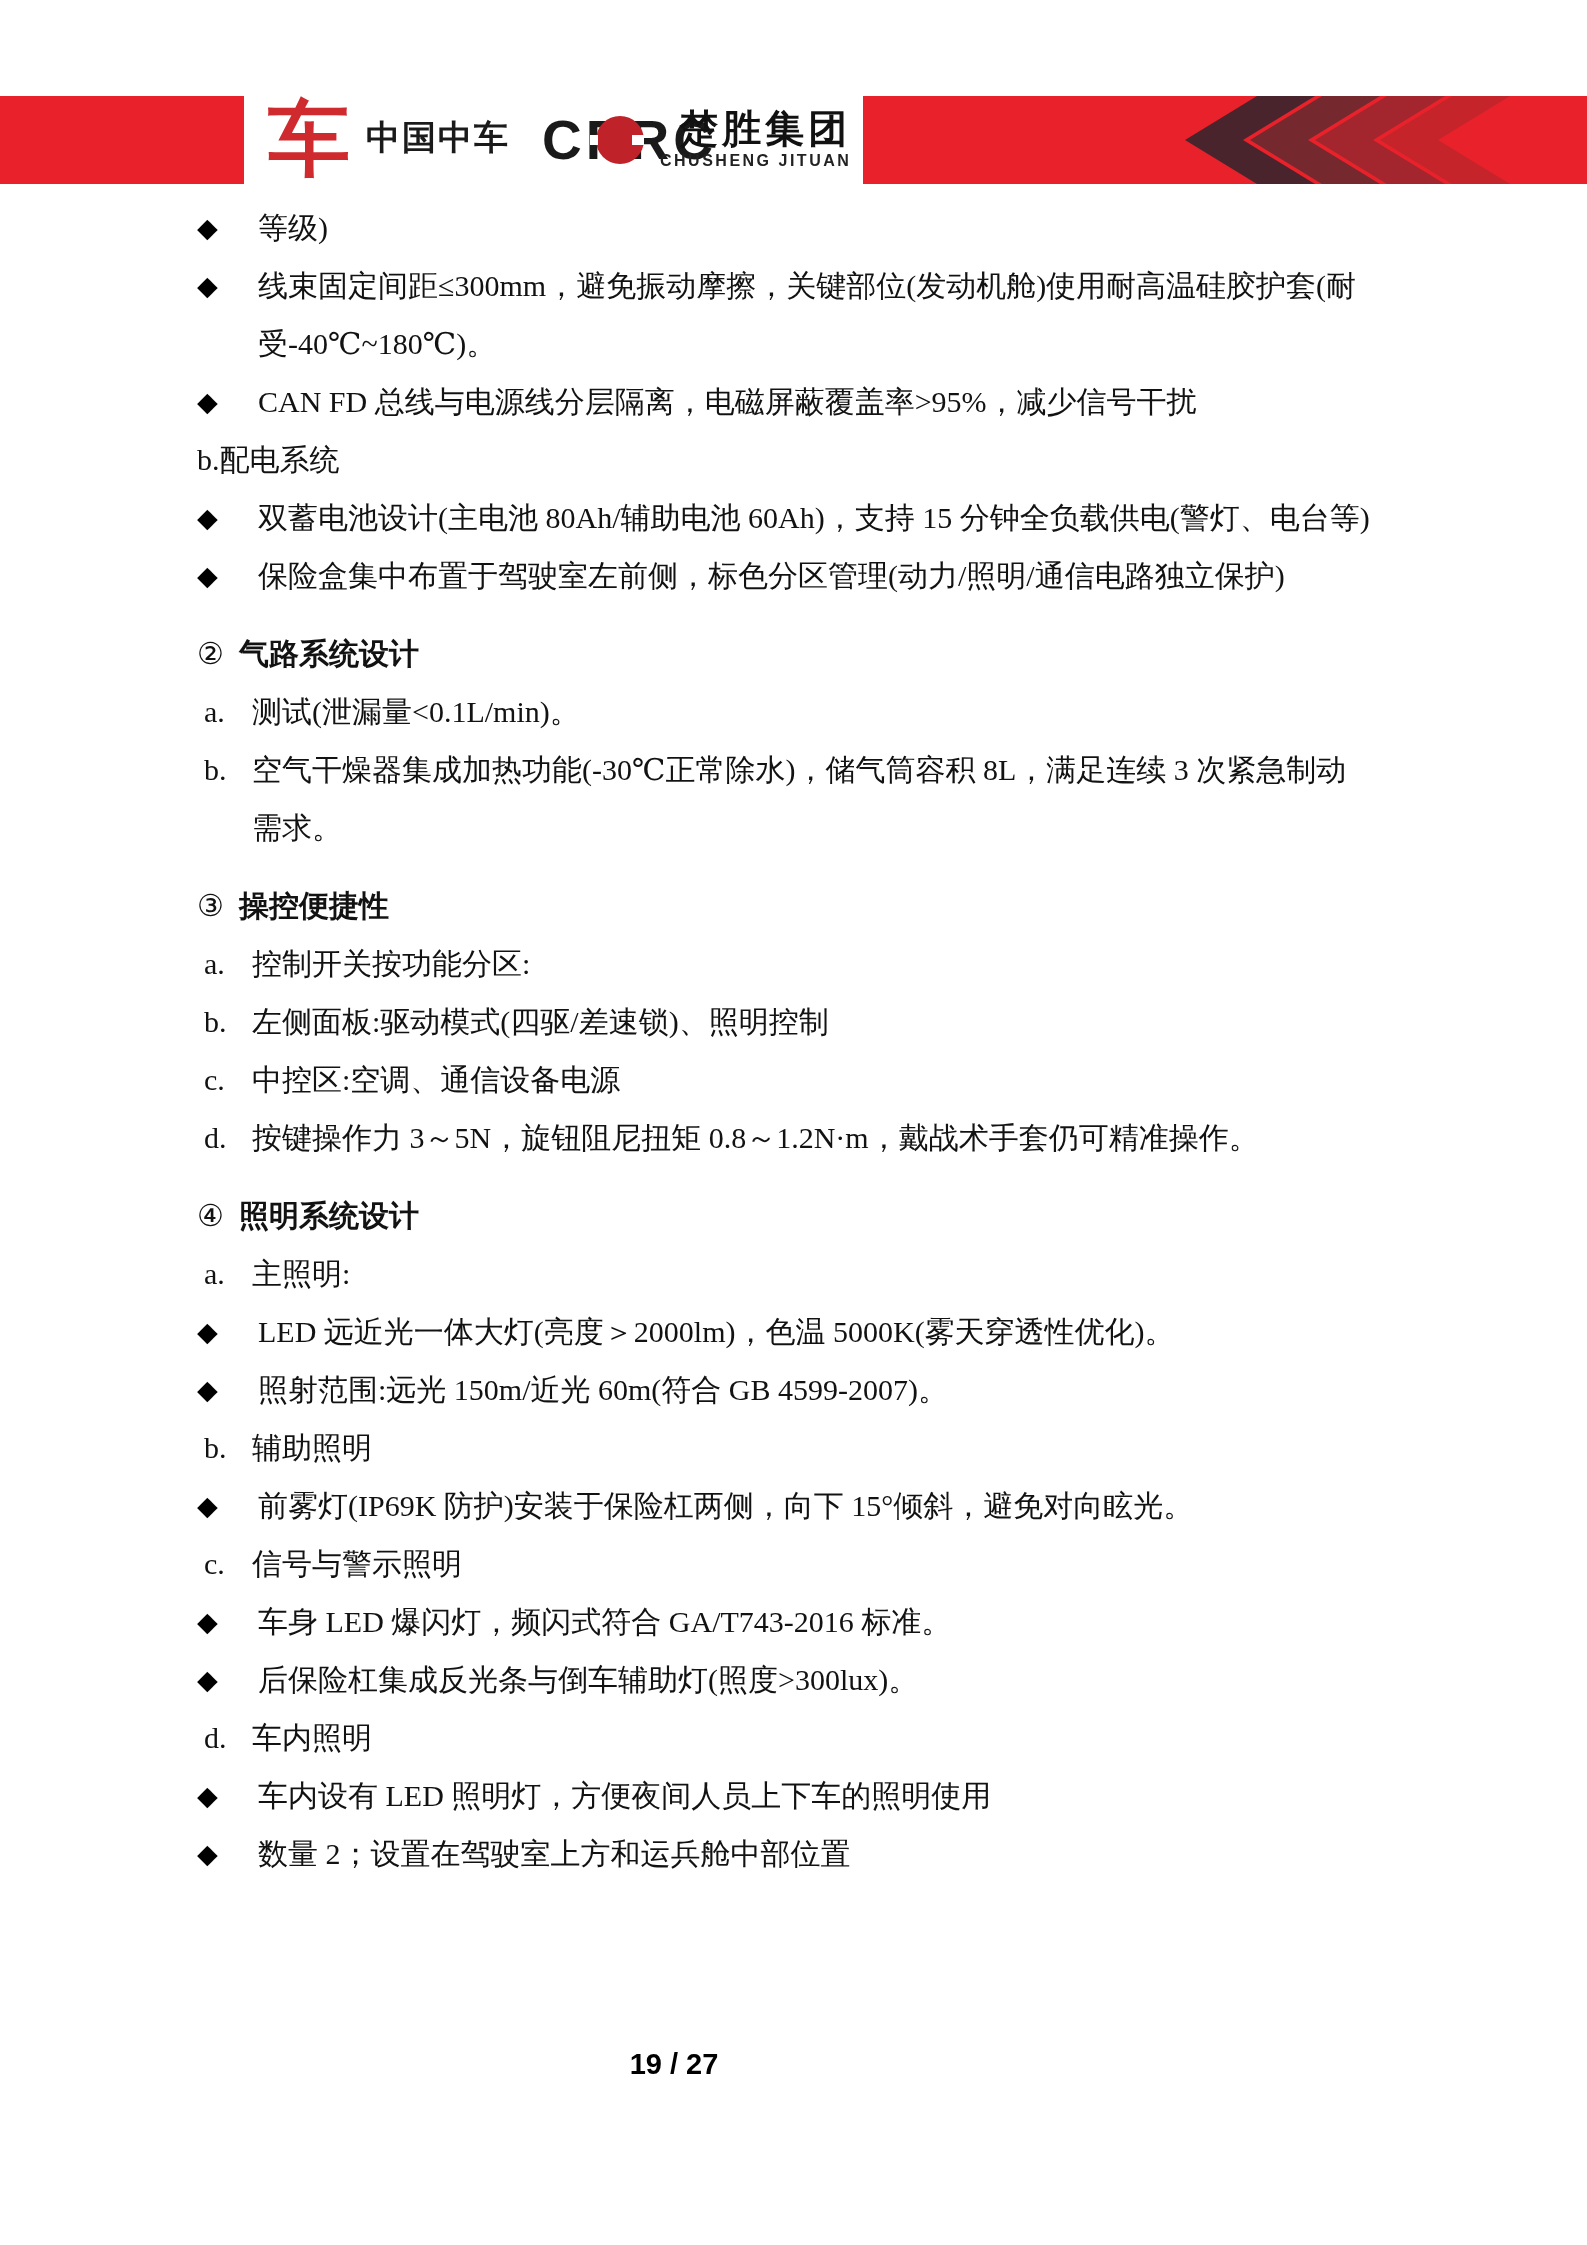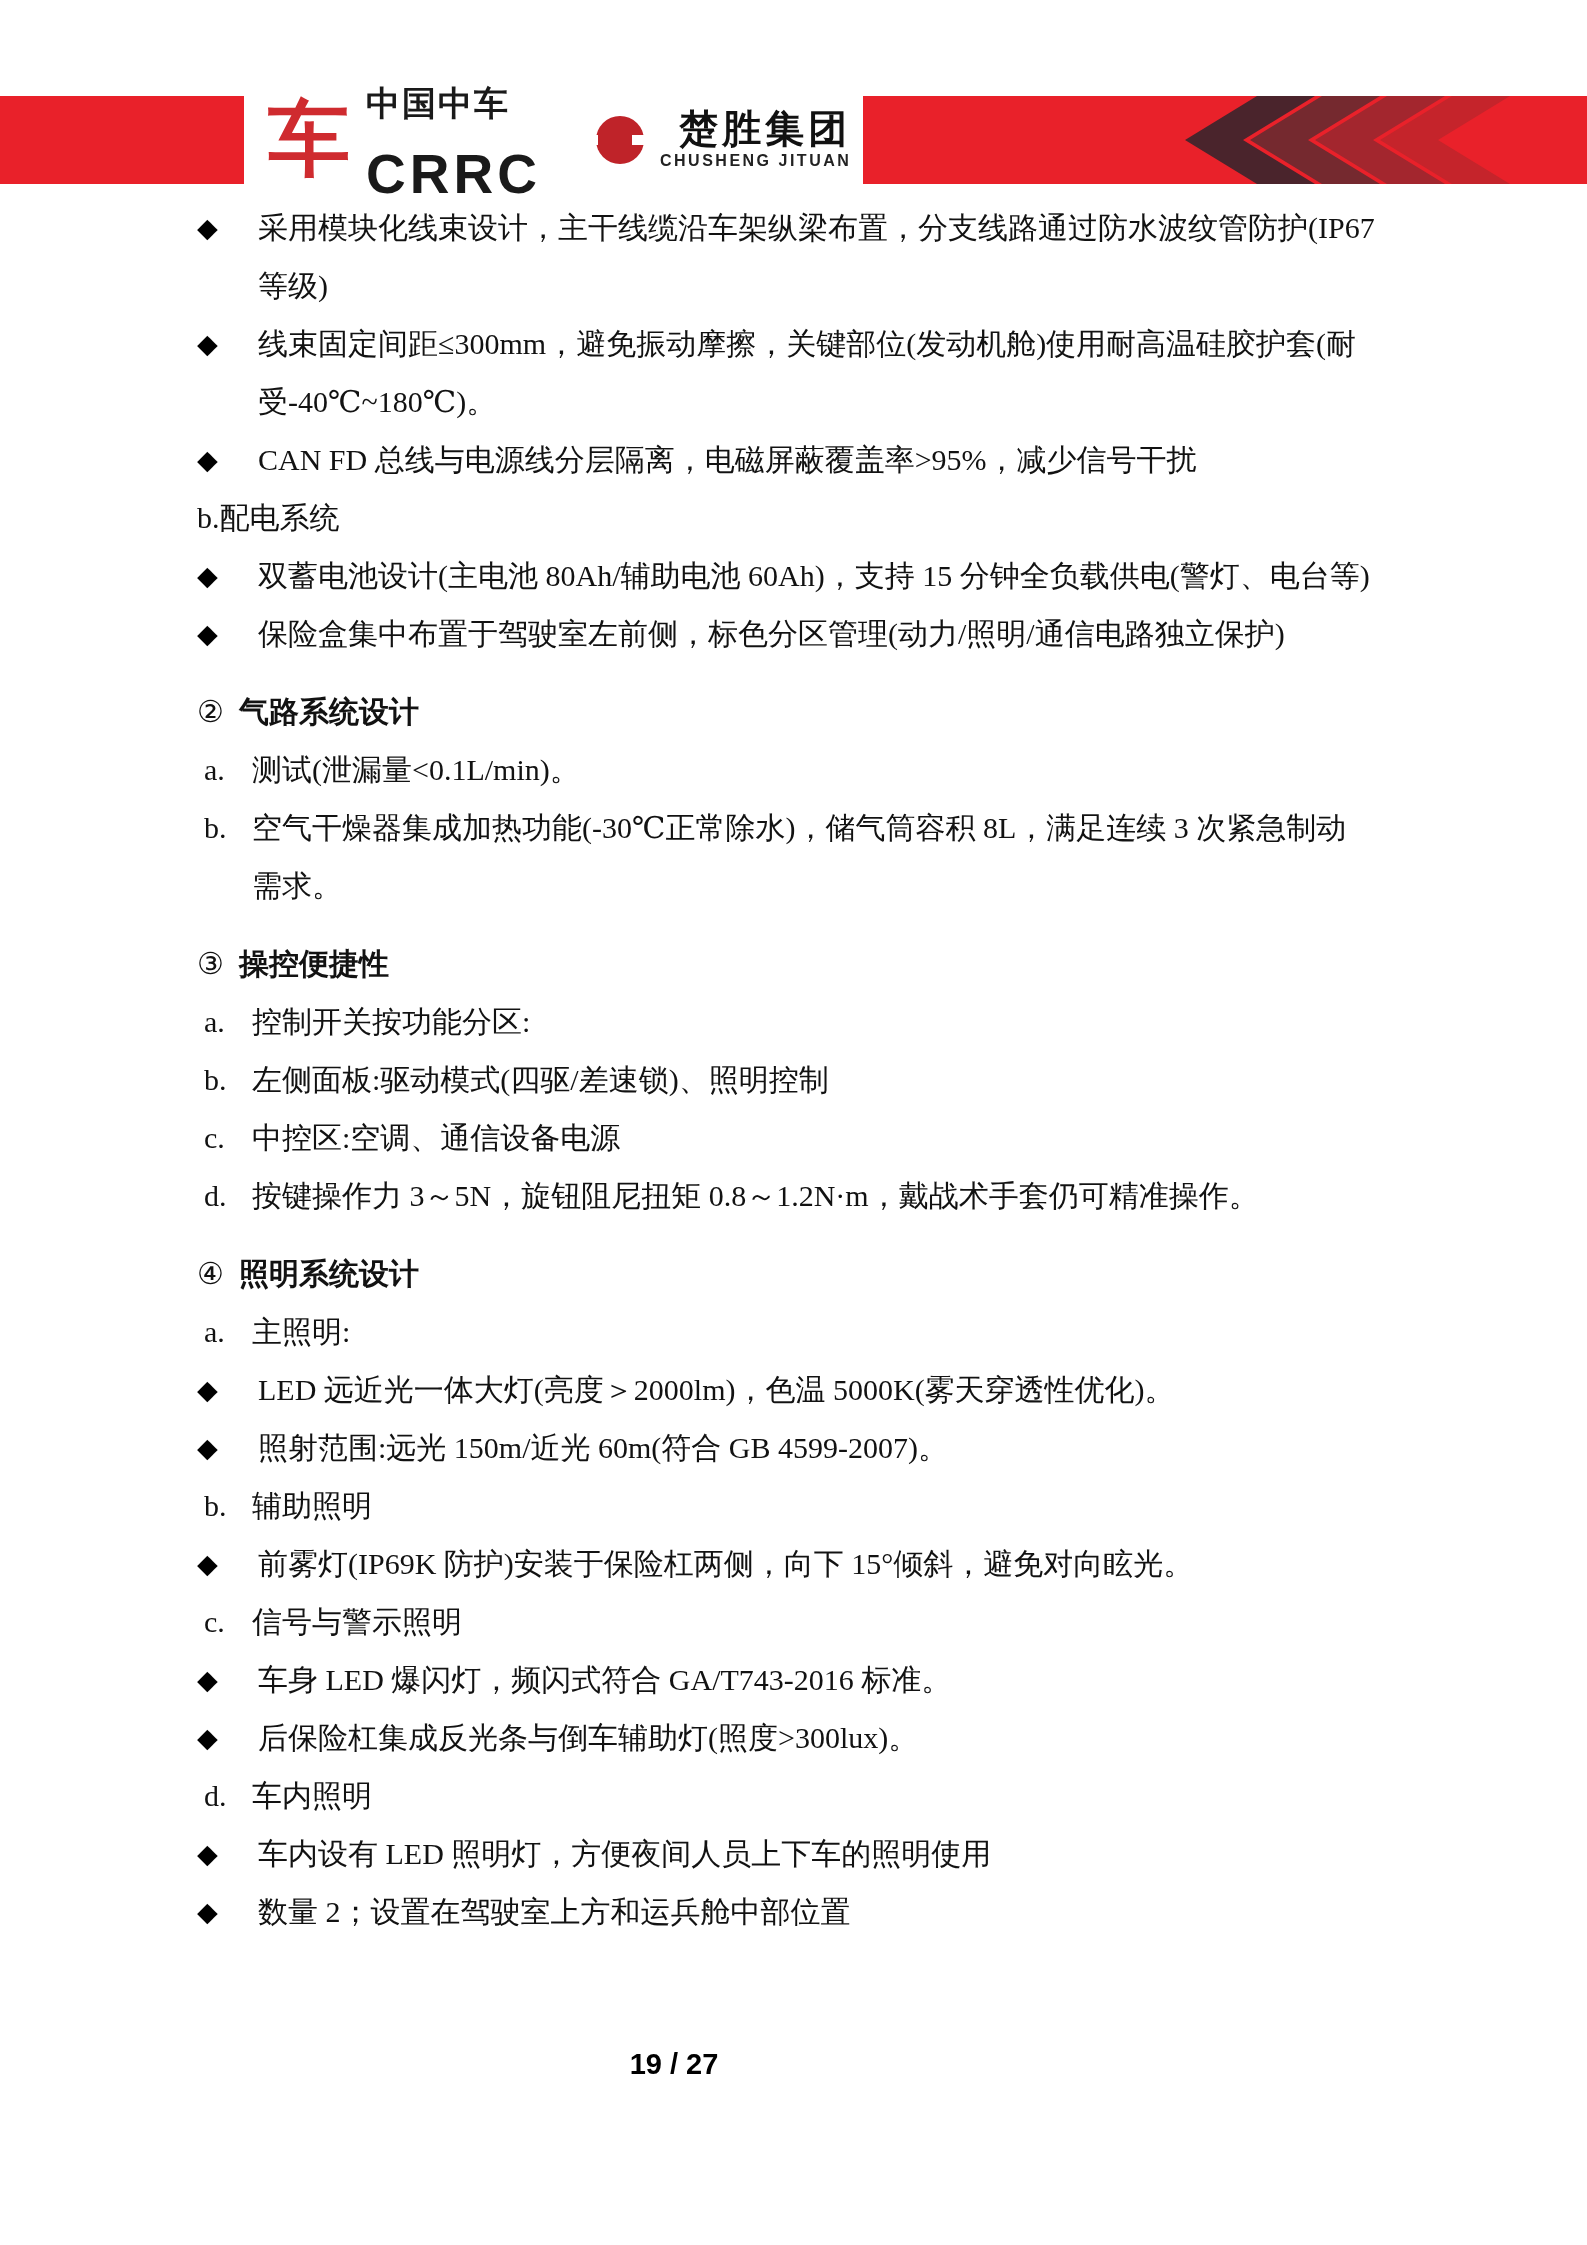--- a/index.html
+++ b/index.html
@@ -8,21 +8,21 @@
 
   
   .band{position:absolute;left:0;top:96px;width:1587px;height:88px;}
   .band-left{position:absolute;left:0;top:0;width:244px;height:88px;}
   .band-right{position:absolute;left:863px;top:0;width:724px;height:88px;}
   .band-right svg{position:absolute;left:0;top:0;display:block;}
 
   .logo-row{position:absolute;left:244px;top:96px;width:619px;height:88px;background:#fff;}
   .crrc-logo{position:absolute;left:24px;top:0;height:88px;display:flex;align-items:center;}
   .crrc-glyph{font-size:82px;line-height:80px;font-weight:700;}
-  .crrc-text{margin-left:16px;display:flex;flex-direction:column;justify-content:center;gap:32px;}
+  .crrc-text{margin-left:16px;display:flex;justify-content:center;gap:32px;}
   .crrc-cn{font-size:34px;line-height:36px;font-weight:700;letter-spacing:2px;color:#1a1a1a;}
   .crrc-en{font-size:55px;line-height:40px;font-weight:800;letter-spacing:4px;color:#1a1a1a;
            font-family:"Liberation Sans","DejaVu Sans",sans-serif;}
   .cs-logo{position:absolute;left:312px;top:0;height:88px;display:flex;align-items:center;}
   .cs-emblem{display:block;}
   .cs-text{margin-left:12px;display:flex;flex-direction:column;justify-content:center;align-items:flex-end;}
   .cs-cn{font-size:39px;line-height:42px;font-weight:700;letter-spacing:4px;color:#111;}
   .cs-en{font-size:16px;line-height:22px;font-weight:700;letter-spacing:2.5px;color:#222;
          font-family:"Liberation Sans","DejaVu Sans",sans-serif;}
 
@@ -79,21 +79,20 @@
       <span class="cs-text">
         <span class="cs-cn">楚胜集团</span>
         <span class="cs-en">CHUSHENG JITUAN</span>
       </span>
     </div>
   </div>
 
   <div class="doc-body" id="doc-body">
       <div class="para bullet">
         <span class="marker">◆</span>
-        <div class="line">采用模块化线束设计，主干线缆沿车架纵梁布置，分支线路通过防水波纹管防护(IP67</div>
         <div class="line">等级)</div>
       </div>
       <div class="para bullet">
         <span class="marker">◆</span>
         <div class="line">线束固定间距≤300mm，避免振动摩擦，关键部位(发动机舱)使用耐高温硅胶护套(耐</div>
         <div class="line">受-40℃~180℃)。</div>
       </div>
       <div class="para bullet">
         <span class="marker">◆</span>
         <div class="line">CAN FD 总线与电源线分层隔离，电磁屏蔽覆盖率&gt;95%，减少信号干扰</div>

